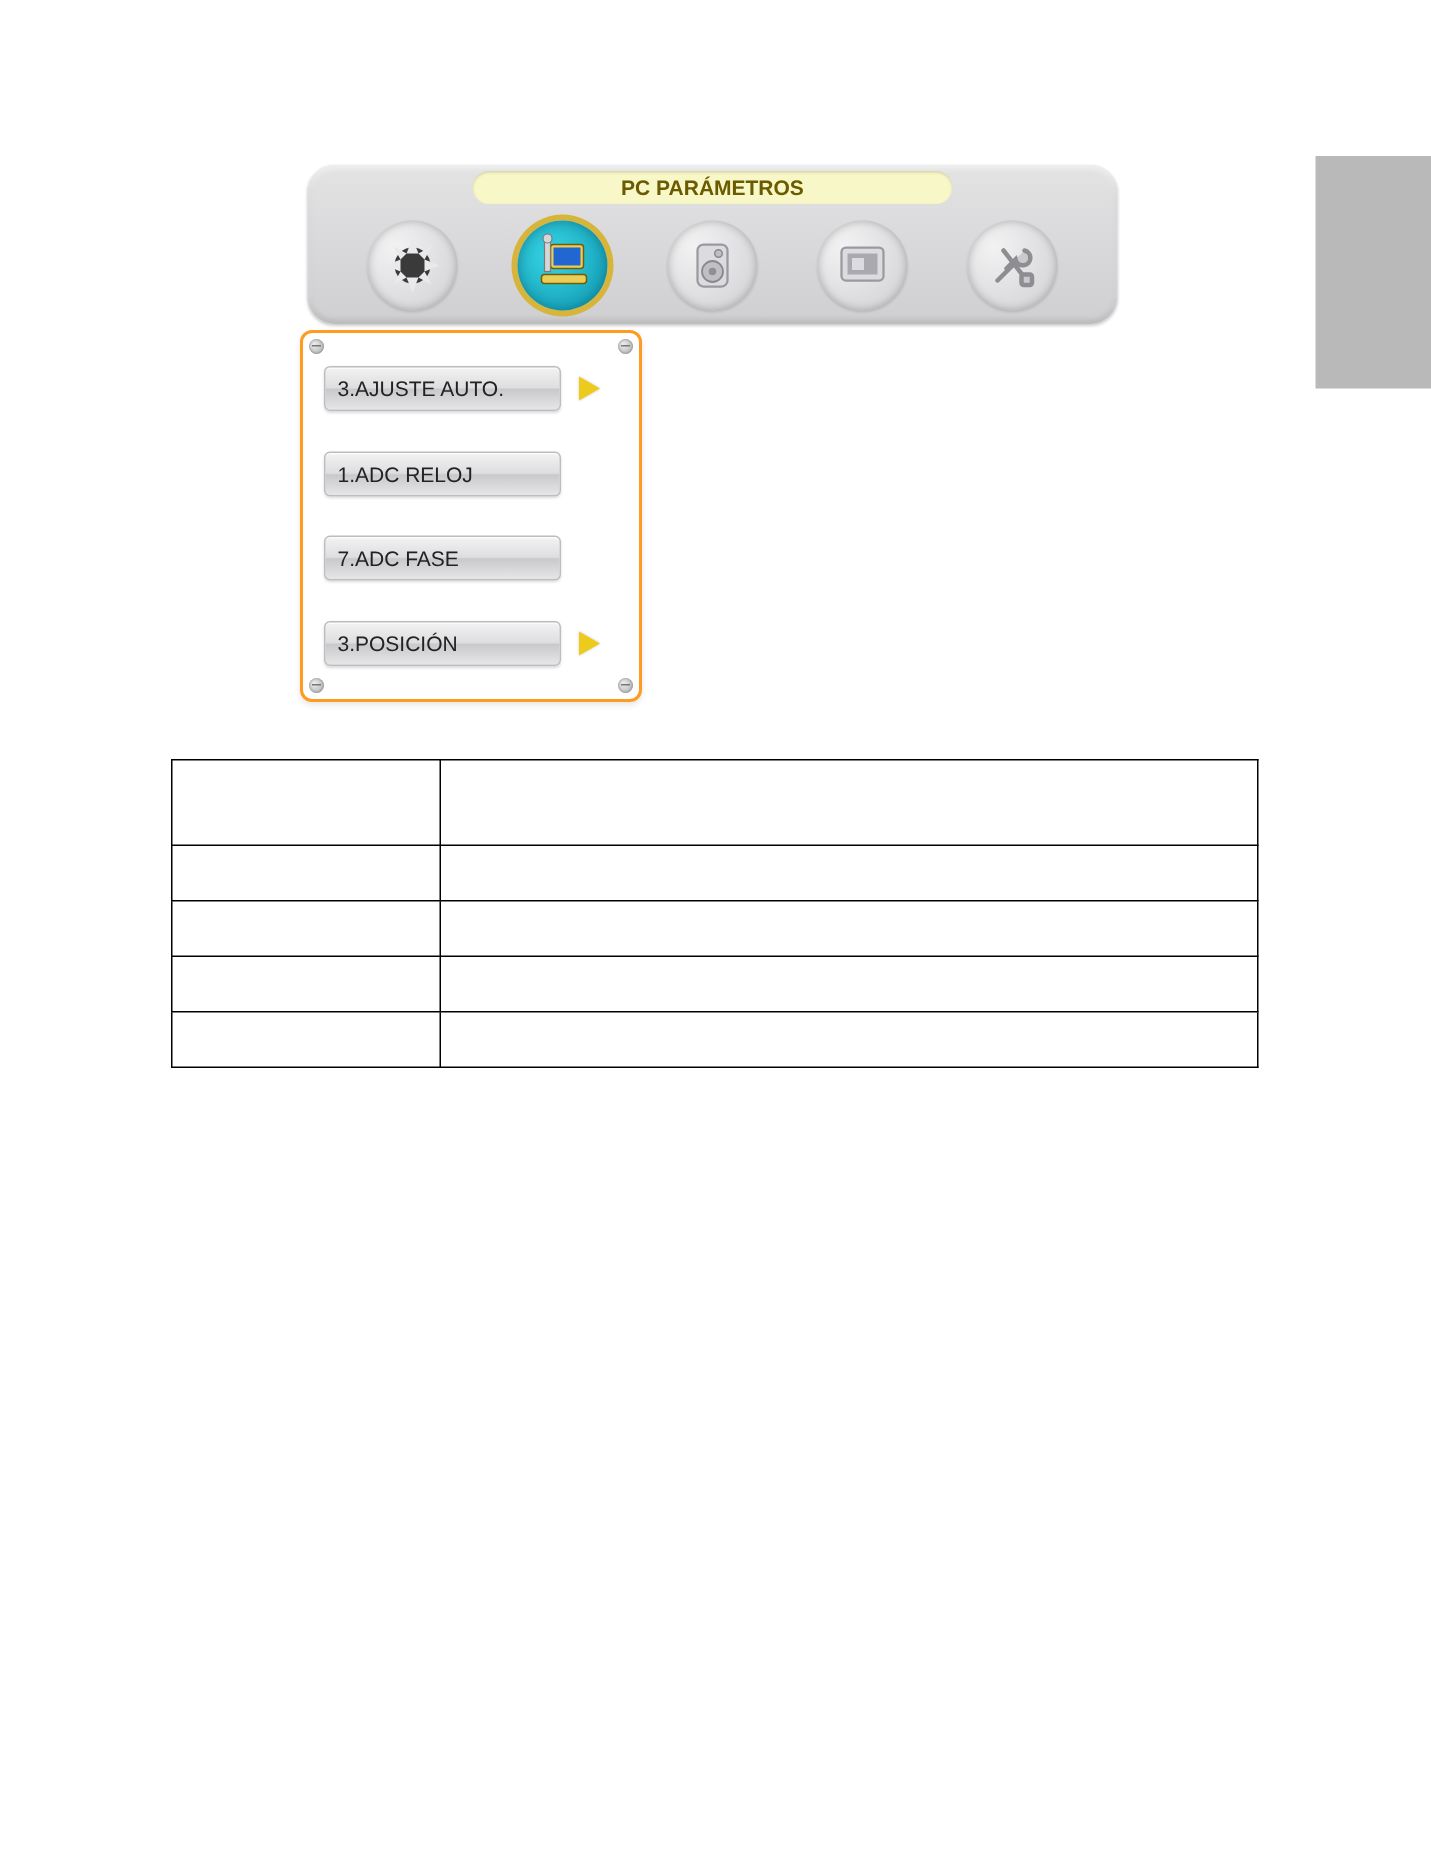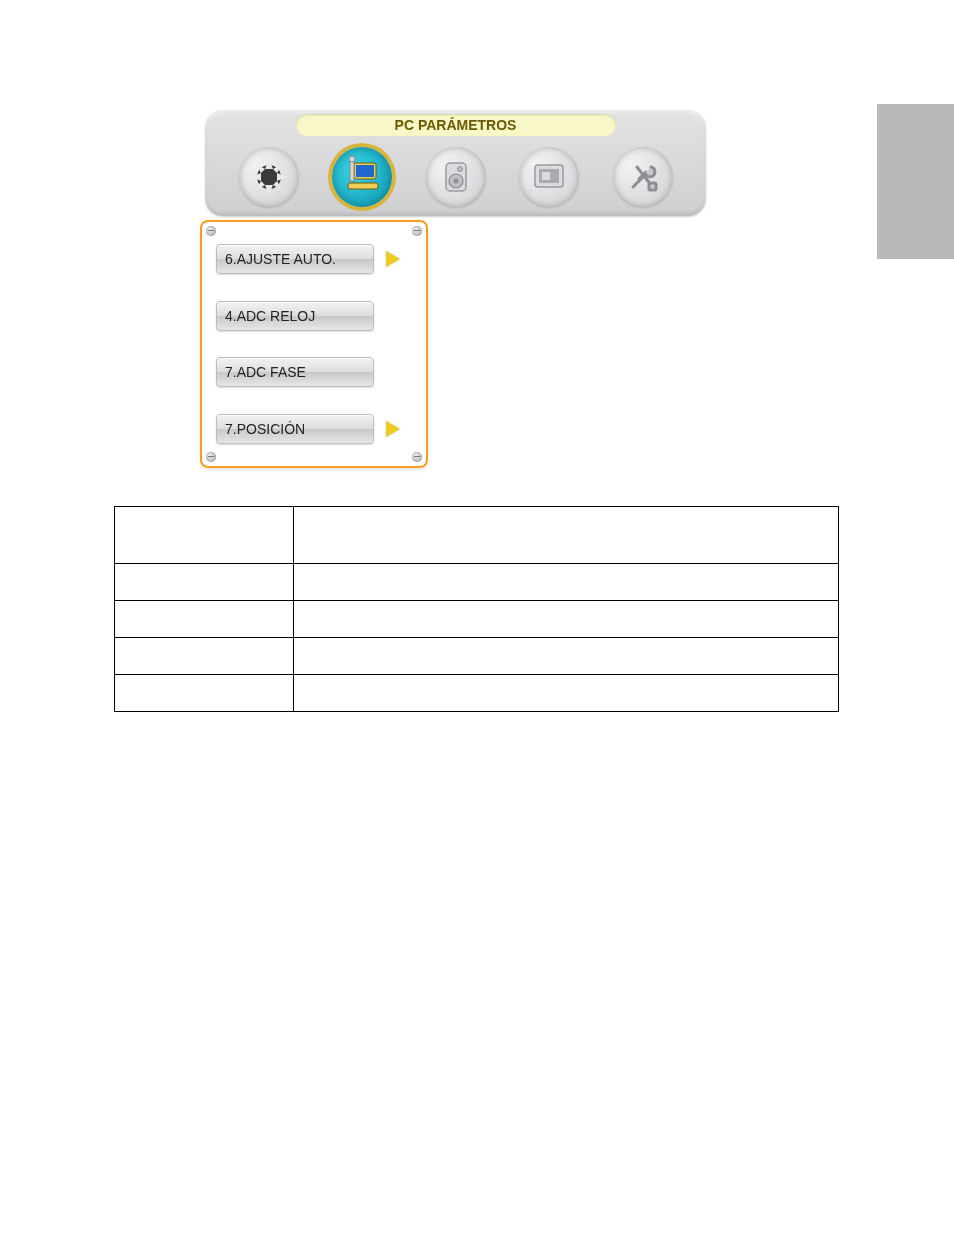--- a/index.html
+++ b/index.html
@@ -10,21 +10,21 @@
     background: #ffffff;
     font-family: Arial, Helvetica, sans-serif;
     position: relative;
   }
 
   
   .top-panel {
     position: absolute;
     top: 110px;
     left: 205px;
-    width: 501px;
+    width: 540px;
     height: 106px;
     background: linear-gradient(180deg, #e3e3e4 0%, #d9d9db 50%, #cfcfd1 100%);
     border-radius: 18px;
     box-shadow: inset 0 2px 4px rgba(255,255,255,0.6), inset 0 -2px 4px rgba(0,0,0,0.15), 0 1px 2px rgba(0,0,0,0.2);
   }
 
   .title-pill {
     position: absolute;
     top: 4px;
     left: 50%;
@@ -269,40 +269,40 @@
 <div class="submenu">
   <div class="screw tl"></div>
   <div class="screw tr"></div>
   <div class="screw bl"></div>
   <div class="screw br"></div>
 
   <div class="submenu-items">
 
     <div class="submenu-row">
       <div class="submenu-btn">
-        <span>6.AJUSTE AUTO.</span>
+        <span>3.AJUSTE AUTO.</span>
       </div>
       <div class="arrow-right"></div>
     </div>
 
     <div class="submenu-row">
       <div class="submenu-btn">
-        <span>4.ADC RELOJ</span>
+        <span>1.ADC RELOJ</span>
       </div>
     </div>
 
     <div class="submenu-row">
       <div class="submenu-btn">
         <span>7.ADC FASE</span>
       </div>
     </div>
 
     <div class="submenu-row">
       <div class="submenu-btn">
-        <span>7.POSICIÓN</span>
+        <span>3.POSICIÓN</span>
       </div>
       <div class="arrow-right"></div>
     </div>
 
   </div>
 </div>
 
 <table class="desc-table">
   <tbody>
       <tr>

